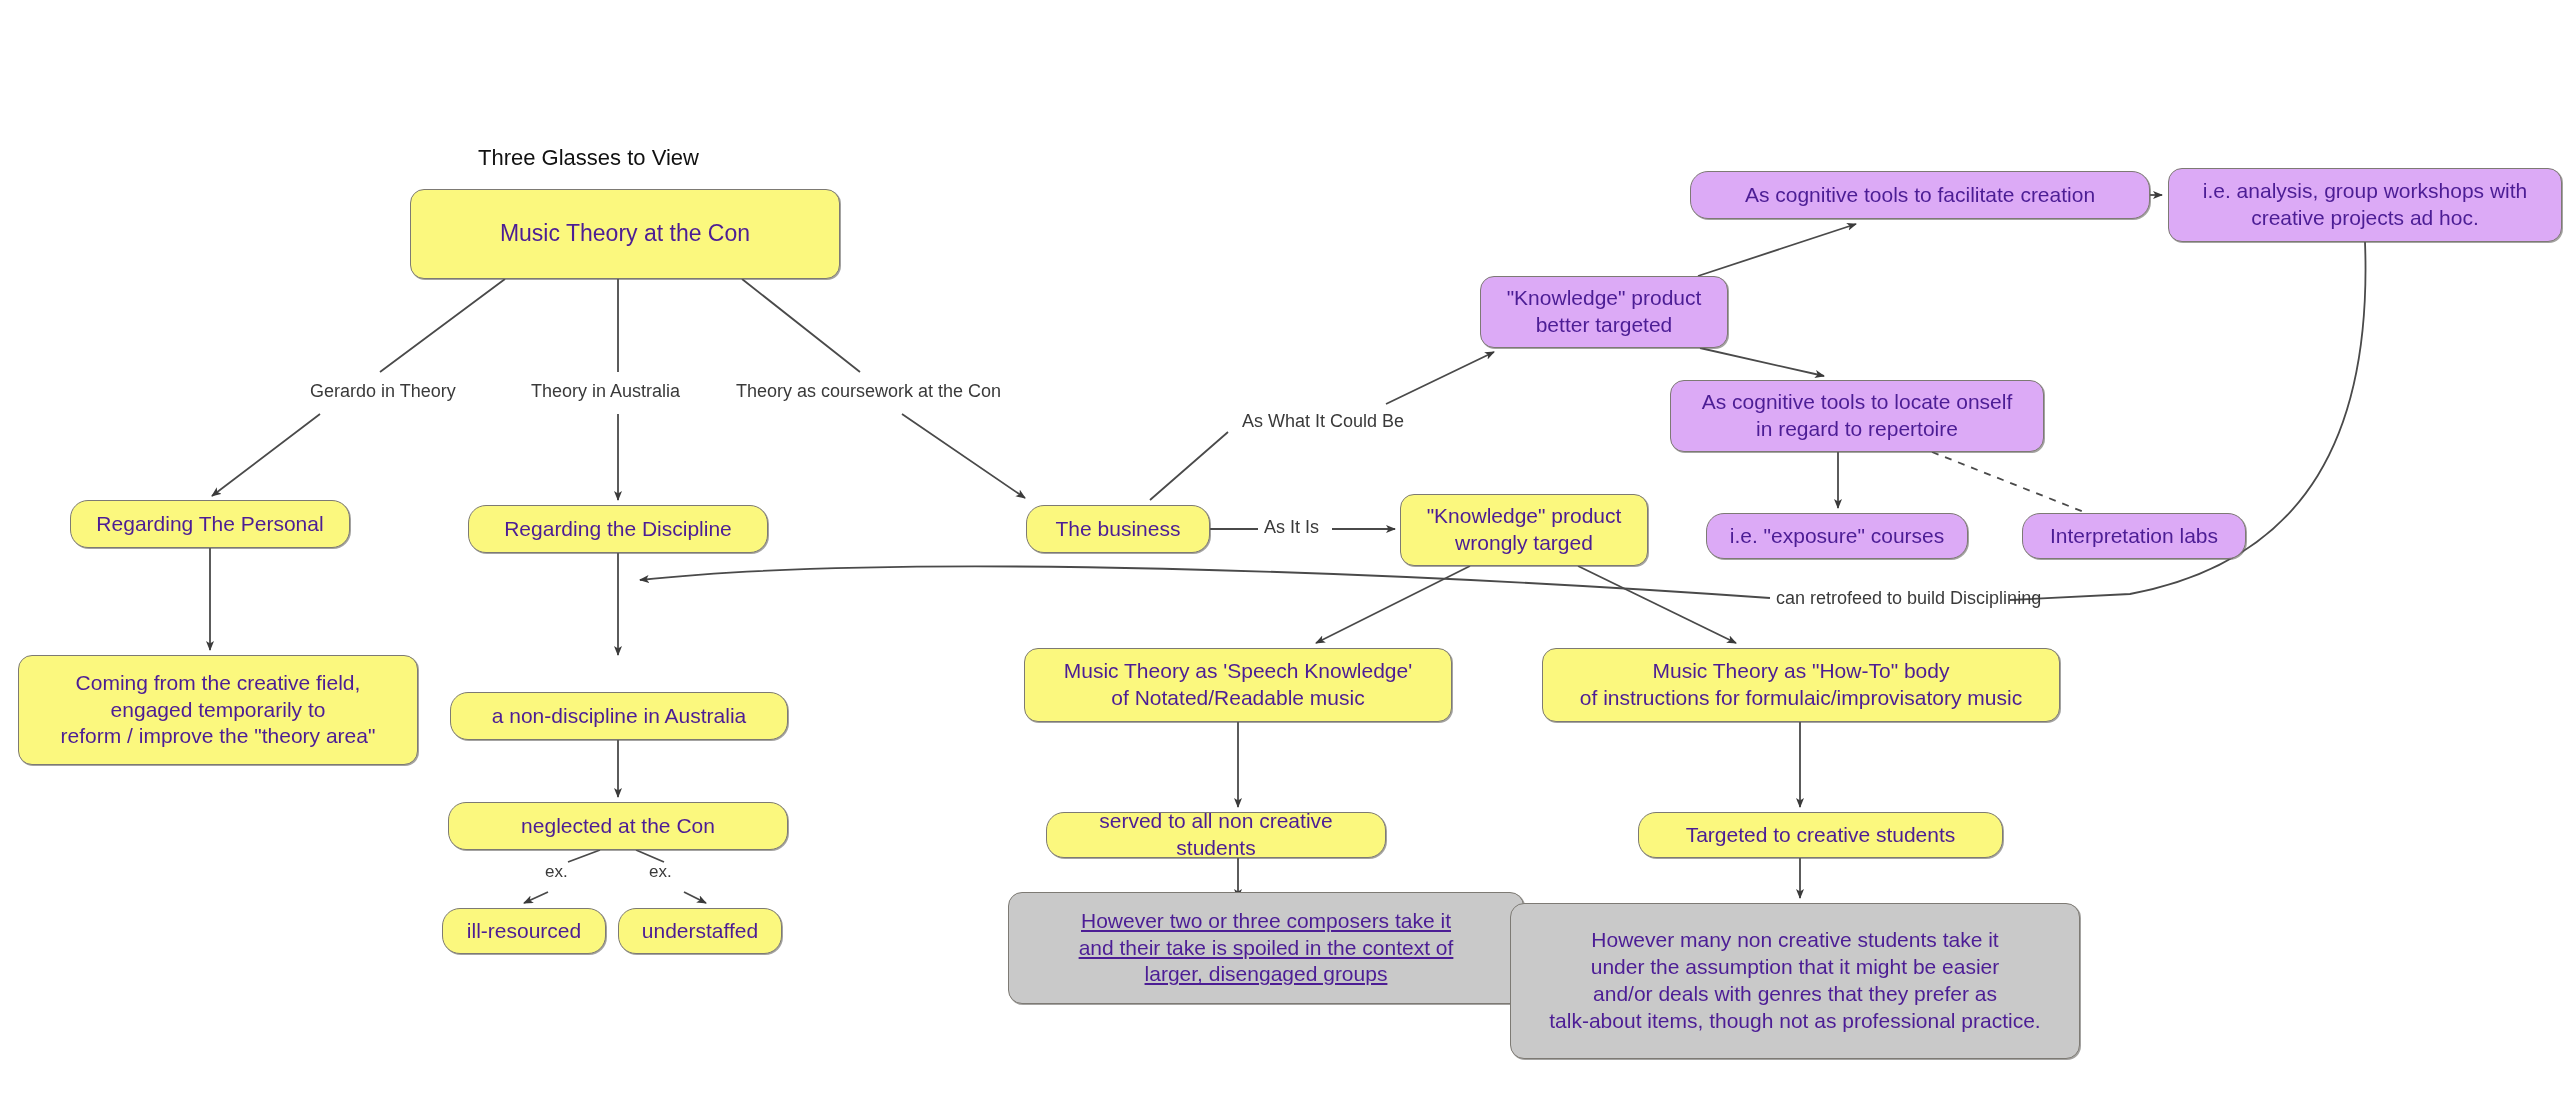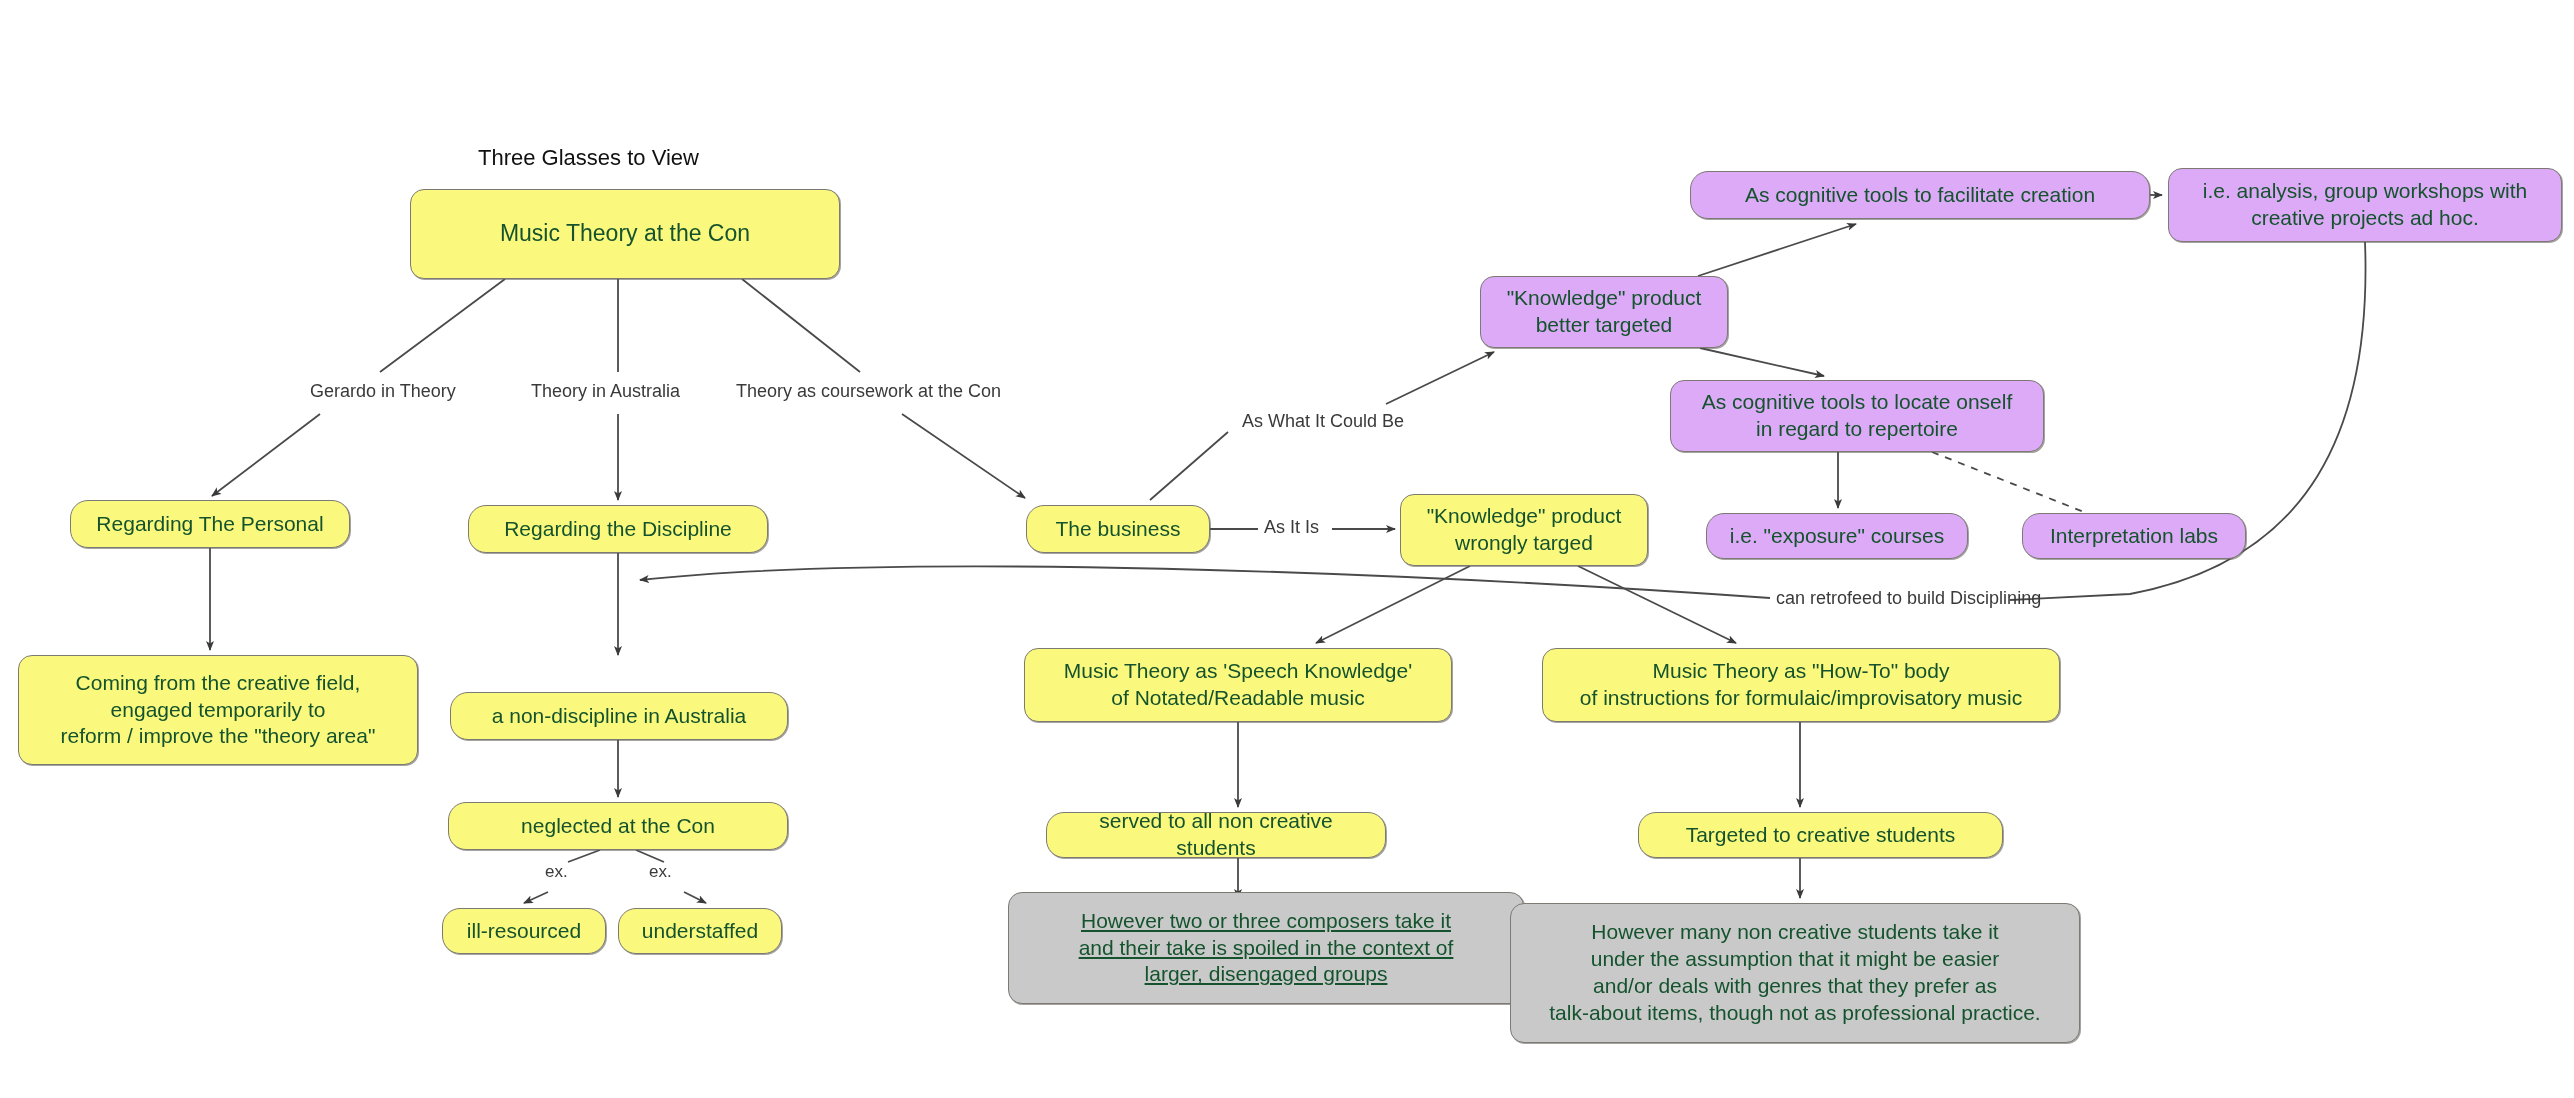--- a/index.html
+++ b/index.html
@@ -15,21 +15,21 @@
 
   .node{
     position:absolute;
     box-sizing:border-box;
     border:1.6px solid #7d7a74;
     border-radius:14px;
     display:flex;
     align-items:center;
     justify-content:center;
     text-align:center;
-    color:#14532d;
+    color:#4c1d95;
     font-size:21px;
     line-height:1.28;
     padding:6px 14px;
     box-shadow:1px 1px 0 rgba(90,88,84,.55);
   }
   .node.yellow{background:#fbf87e;}
   .node.purple{background:#dcaaf6;}
   .node.grey{background:#c9c9c9;}
   .node.pill{border-radius:18px;}
 
@@ -197,21 +197,21 @@
 
   <div class="node yellow" style="left:1542px; top:648px; width:518px; height:74px; white-space:pre-line;">
     <span>Music Theory as "How-To" body
 of instructions for formulaic/improvisatory music</span>
   </div>
 
   <div class="node yellow pill" style="left:1638px; top:812px; width:365px; height:46px;">
     <span>Targeted to creative students</span>
   </div>
 
-  <div class="node grey" style="left:1510px; top:903px; width:570px; height:140px; white-space:pre-line;">
+  <div class="node grey" style="left:1510px; top:903px; width:570px; height:156px; white-space:pre-line;">
     <span>However many non creative students take it
 under the assumption that it might be easier
 and/or deals with genres that they prefer as
 talk-about items, though not as professional practice.</span>
   </div>
 
   <div class="elabel" style="left:310px; top:381px;">Gerardo in Theory</div>
   <div class="elabel" style="left:531px; top:381px;">Theory in Australia</div>
   <div class="elabel" style="left:736px; top:381px;">Theory as coursework at the Con</div>
   <div class="elabel" style="left:1242px; top:411px;">As What It Could Be</div>

